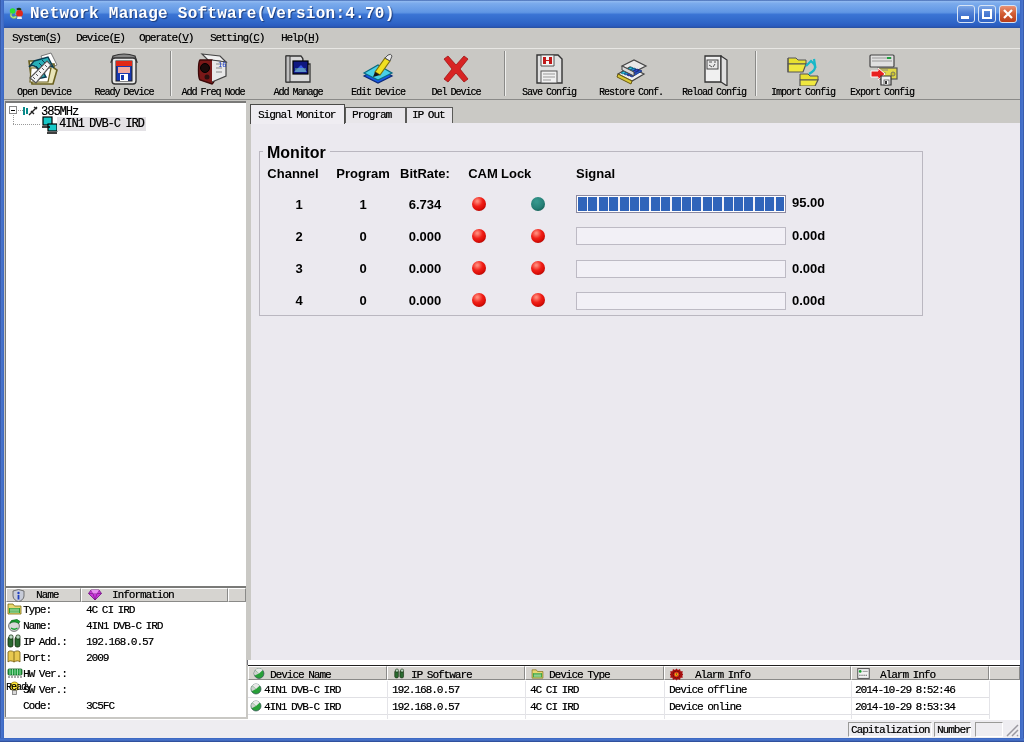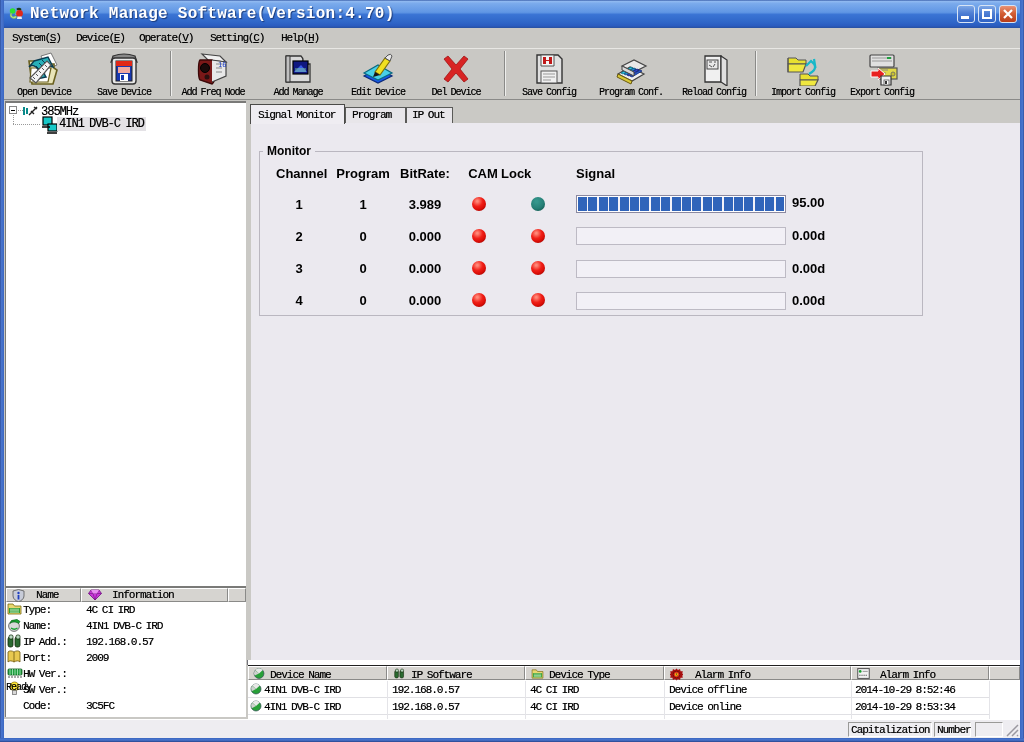--- a/index.html
+++ b/index.html
@@ -174,27 +174,27 @@
 <rect x="22" y="5" width="4" height="2" fill="#20a040"></rect>
 <rect x="13" y="16" width="19" height="11" fill="#e0d848" stroke="#555" stroke-width="1.2"></rect>
 <path d="M15 18 h8 M15 21 h6" stroke="#888" stroke-width="1"></path>
 <circle cx="28" cy="22" r="2" fill="#c8c030" stroke="#666" stroke-width="0.8"></circle>
 <path d="M6 19 h7 v-3 l7 6 -7 6 v-3 h-7 z" fill="#e82020" stroke="#fff" stroke-width="1"></path>
 <path d="M16 24 h10 v9 h-10 z" fill="#f0f0f0" stroke="#333" stroke-width="1.2"></path>
 <rect x="19" y="28" width="5" height="5" fill="#fff" stroke="#555" stroke-width="0.8"></rect>
 <rect x="20" y="29" width="2" height="3" fill="#333"></rect>
 </svg>
 <div class="abs ss tlabel" style="left:4px;width:80px">Open Device</div>
-<div class="abs ss tlabel" style="left:84px;width:80px">Save Device</div>
+<div class="abs ss tlabel" style="left:84px;width:80px">Ready Device</div>
 <div class="abs ss tlabel" style="left:173px;width:80px">Add Freq Node</div>
 <div class="abs ss tlabel" style="left:258px;width:80px">Add Manage</div>
 <div class="abs ss tlabel" style="left:338px;width:80px">Edit Device</div>
 <div class="abs ss tlabel" style="left:416px;width:80px">Del Device</div>
 <div class="abs ss tlabel" style="left:509px;width:80px">Save Config</div>
-<div class="abs ss tlabel" style="left:591px;width:80px">Program Conf.</div>
+<div class="abs ss tlabel" style="left:591px;width:80px">Restore Conf.</div>
 <div class="abs ss tlabel" style="left:674px;width:80px">Reload Config</div>
 <div class="abs ss tlabel" style="left:763px;width:80px">Import Config</div>
 <div class="abs ss tlabel" style="left:842px;width:80px">Export Config</div>
 
 <div class="abs" id="treebox"></div>
 
 <div class="abs" style="left:247px;top:101px;width:1px;height:564px;background:#73737a"></div>
 
 <div class="abs" style="left:18px;top:110px;width:5px;height:1px;background:repeating-linear-gradient(90deg,#999 0 1px,#fff 1px 2px)"></div>
 <div class="abs" style="left:13px;top:113px;width:1px;height:12px;background:repeating-linear-gradient(180deg,#999 0 1px,#fff 1px 2px)"></div>
@@ -277,32 +277,32 @@
 <div class="abs" id="mainarea"></div>
 <div class="abs" id="tabpage"></div>
 <div class="abs tab" id="tab1"></div>
 <div class="abs tab" id="tab2"></div>
 <div class="abs tab" id="tab3"></div>
 <div class="abs ss" style="left:258px;top:109px;z-index:4">Signal Monitor</div>
 <div class="abs ss" style="left:352px;top:109px;z-index:4">Program</div>
 <div class="abs ss" style="left:412px;top:109px;z-index:4">IP Out</div>
 
 <div class="abs" id="gbox"></div>
-<div class="abs bd" id="glabel" style="font-size:12px">Monitor</div>
-
-<div class="abs bd" style="left:276px;top:166px;width:80px;text-align:left">Channel</div>
+<div class="abs bd" id="glabel" style="font-size:16px">Monitor</div>
+
+<div class="abs bd" style="left:253px;top:166px;width:80px;text-align:center">Channel</div>
 <div class="abs bd" style="left:323px;top:166px;width:80px;text-align:center">Program</div>
 <div class="abs bd" style="left:385px;top:166px;width:80px;text-align:center">BitRate:</div>
 <div class="abs bd" style="left:443px;top:166px;width:80px;text-align:center">CAM</div>
 <div class="abs bd" style="left:501px;top:166px;width:80px;">Lock</div>
 <div class="abs bd" style="left:576px;top:166px">Signal</div>
 
 <div class="abs bd" style="left:259px;top:197px;width:80px;text-align:center">1</div>
 <div class="abs bd" style="left:323px;top:197px;width:80px;text-align:center">1</div>
-<div class="abs bd" style="left:385px;top:197px;width:80px;text-align:center">3.989</div>
+<div class="abs bd" style="left:385px;top:197px;width:80px;text-align:center">6.734</div>
 <div class="abs led ledr" style="left:472px;top:197px"></div>
 <div class="abs led ledg" style="left:531px;top:197px"></div>
 <div class="abs bar bfull" style="top:195px">
     <div style="width:100%;height:100%;background:repeating-linear-gradient(90deg,#3064ba 0px,#3064ba 9px,#f4f2f8 9px,#f4f2f8 10.4px)"></div>
   </div>
 <div class="abs bd" style="left:792px;top:195px">95.00</div>
 
 <div class="abs bd" style="left:259px;top:229px;width:80px;text-align:center">2</div>
 <div class="abs bd" style="left:323px;top:229px;width:80px;text-align:center">0</div>
 <div class="abs bd" style="left:385px;top:229px;width:80px;text-align:center">0.000</div>

